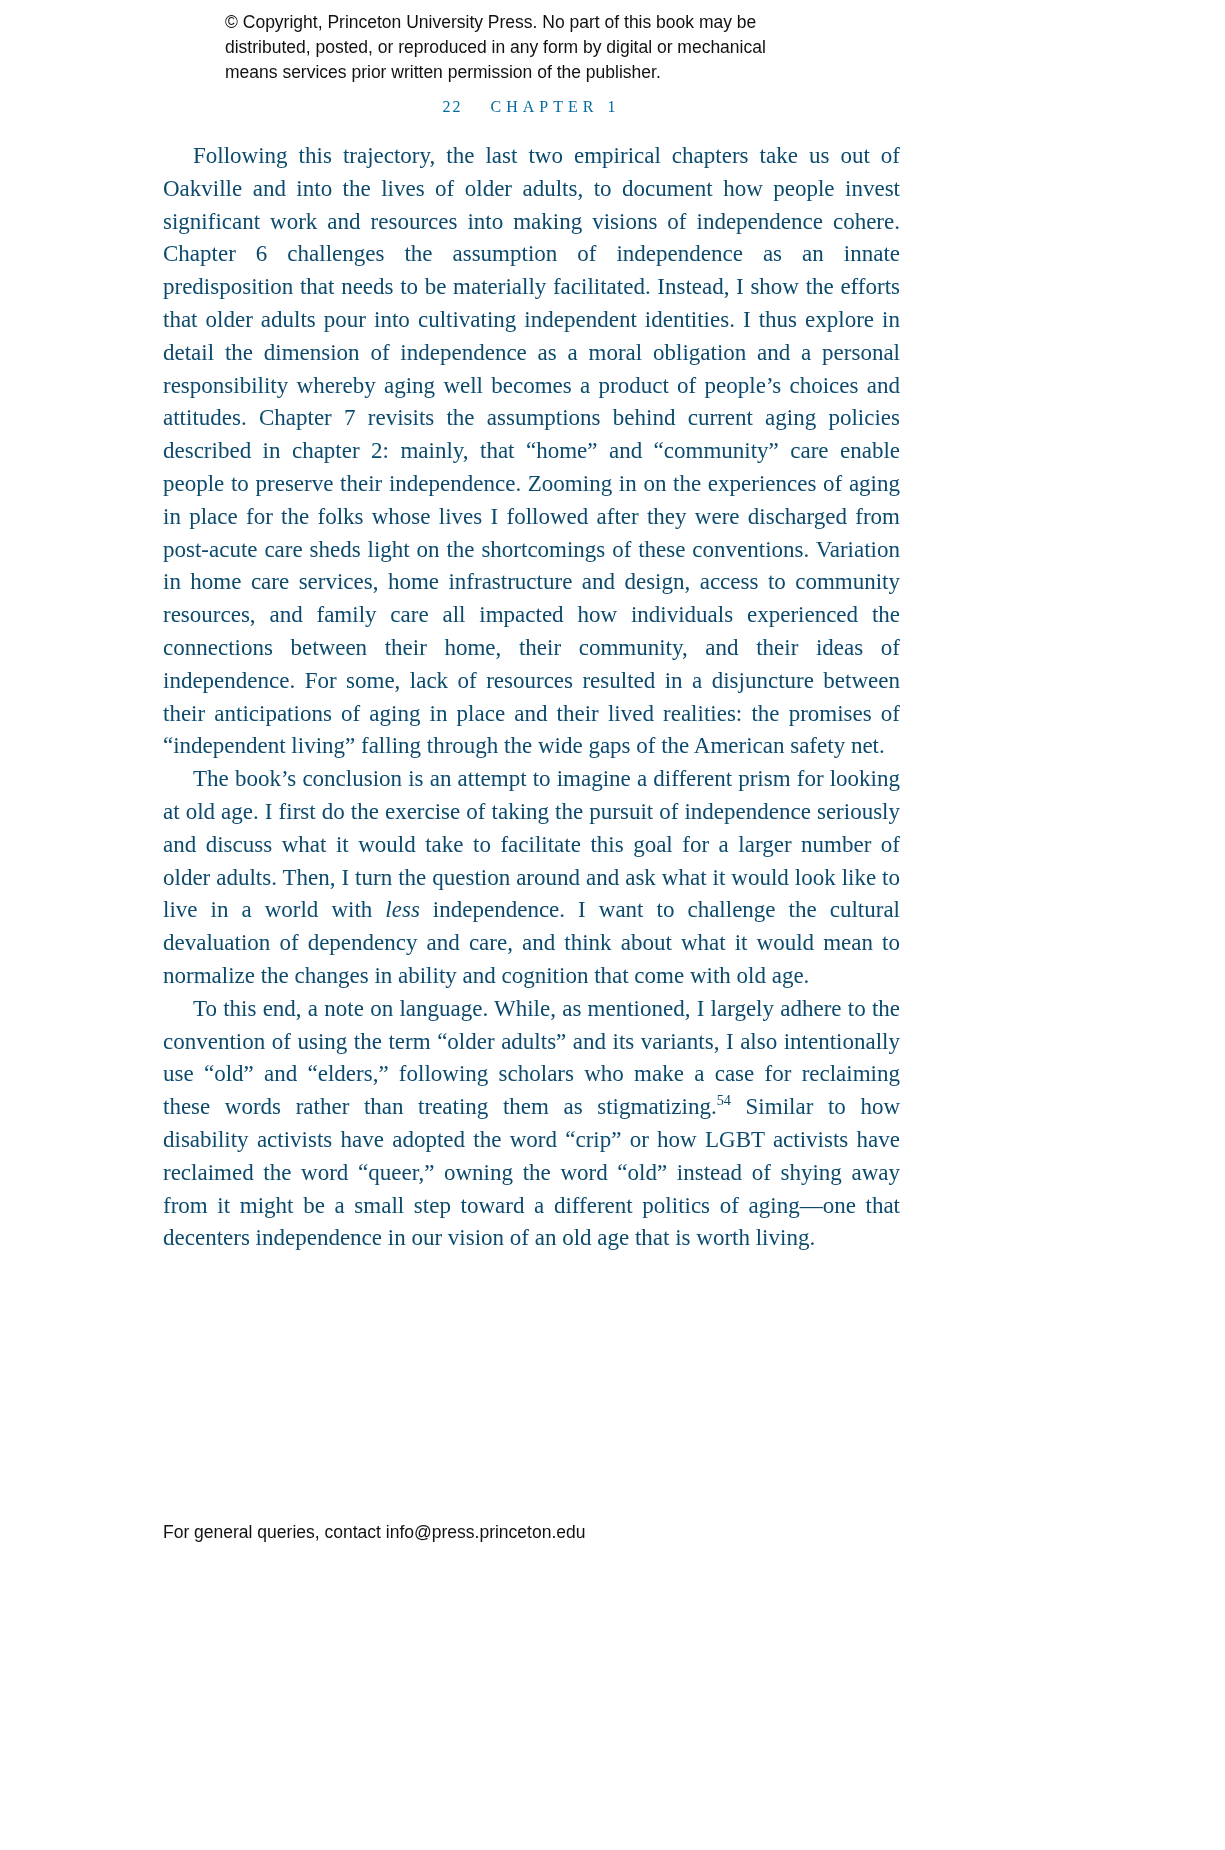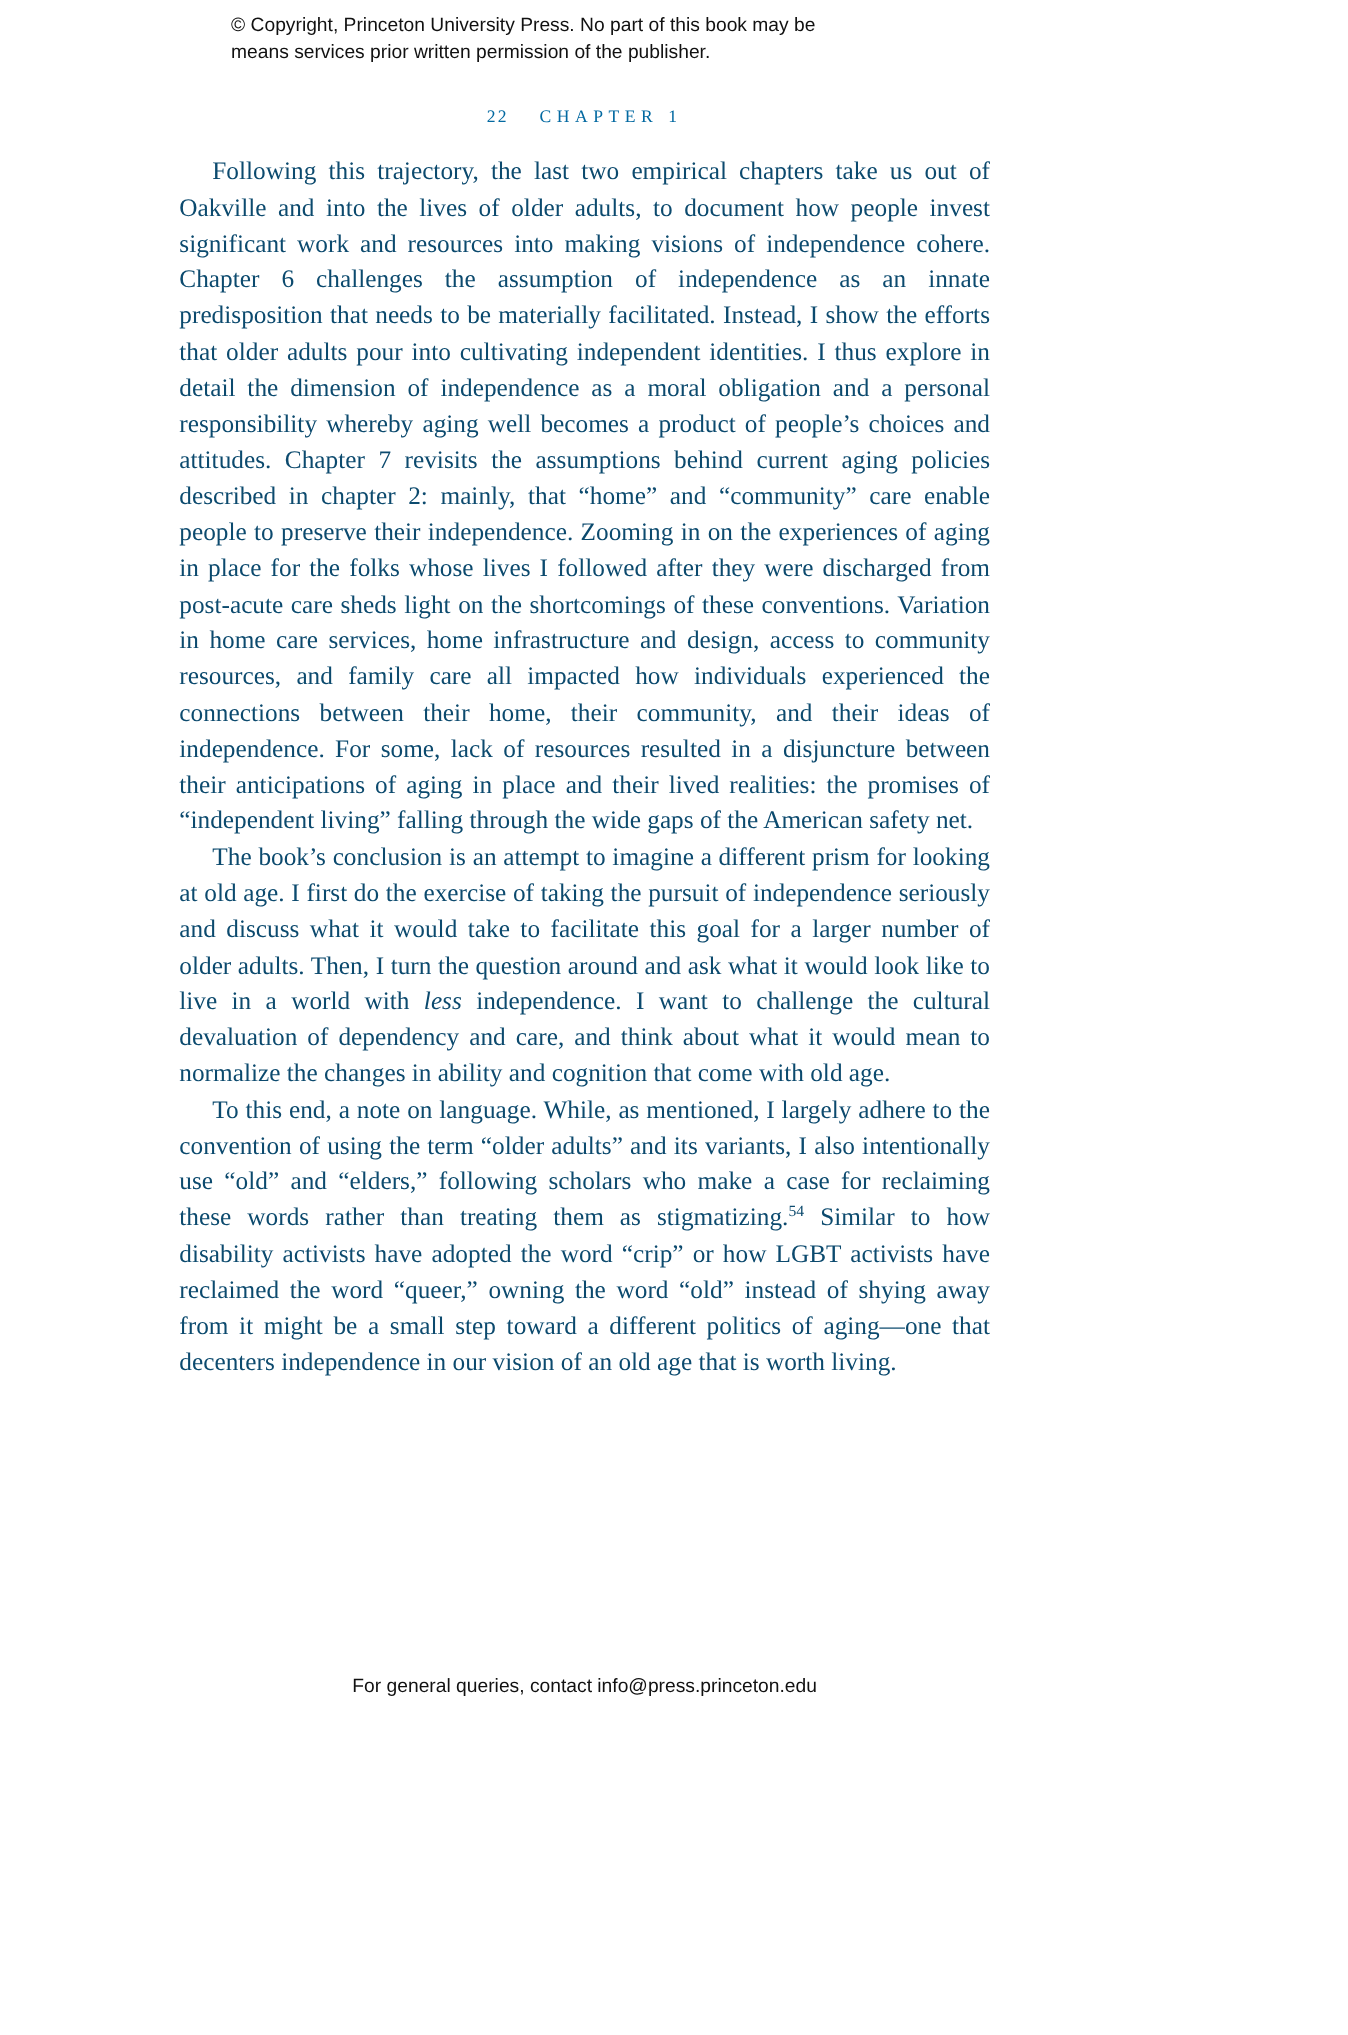--- a/index.html
+++ b/index.html
@@ -7,21 +7,21 @@
   .page {
     position: relative;
     width: 1225px;
     height: 1850px;
     background: #ffffff;
     color: #1a1a1a;
     overflow: hidden;
   }
   .copyright {
     position: absolute;
-    left: 210px;
+    left: 225px;
     top: 10px;
     font-family: "Liberation Sans", sans-serif;
     font-size: 17.5px;
     line-height: 25px;
     color: #111111;
   }
   .page-header {
     position: absolute;
     left: 163px;
     top: 98px;
@@ -58,33 +58,33 @@
     font-size: 0.62em;
     line-height: 0;
     vertical-align: super;
     margin-top: 48px;
   }
   .page-footer {
     position: absolute;
     left: 163px;
     top: 1522px;
     width: 737px;
-    text-align: center;
     font-family: "Liberation Sans", sans-serif;
     font-size: 17.5px;
     color: #111111;
   }
 </style>
 </head>
 <body>
 
 <div class="page">
 
   <div class="copyright">
     <div>© Copyright, Princeton University Press. No part of this book may be</div>
+    <div>distributed, posted, or reproduced in any form by digital or mechanical</div>
     <div>means services prior written permission of the publisher.</div>
   </div>
 
   <div class="page-header">
     <span class="page-number">22</span><span class="running-head">CHAPTER 1</span>
   </div>
 
   <div class="body-text">
     <p>Following this trajectory, the last two empirical chapters take us out of Oakville and into the lives of older adults, to document how people invest significant work and resources into making visions of independence cohere. Chapter 6 challenges the assumption of independence as an innate predisposition that needs to be materially facilitated. Instead, I show the efforts that older adults pour into cultivating independent identities. I thus explore in detail the dimension of independence as a moral obligation and a personal responsibility whereby aging well becomes a product of people’s choices and attitudes. Chapter 7 revisits the assumptions behind current aging policies described in chapter 2: mainly, that “home” and “community” care enable people to preserve their independence. Zooming in on the experiences of aging in place for the folks whose lives I followed after they were discharged from post-acute care sheds light on the shortcomings of these conventions. Variation in home care services, home infrastructure and design, access to community resources, and family care all impacted how individuals experienced the connections between their home, their community, and their ideas of independence. For some, lack of resources resulted in a disjuncture between their anticipations of aging in place and their lived realities: the promises of “independent living” falling through the wide gaps of the American safety net.</p>
     <p><span>The book’s conclusion is an attempt to imagine a different prism for looking at old age. I first do the exercise of taking the pursuit of independence seriously and discuss what it would take to facilitate this goal for a larger number of older adults. Then, I turn the question around and ask what it would look like to live in a world with </span><span class="em">less</span><span> independence. I want to challenge the cultural devaluation of dependency and care, and think about what it would mean to normalize the changes in ability and cognition that come with old age.</span></p>

